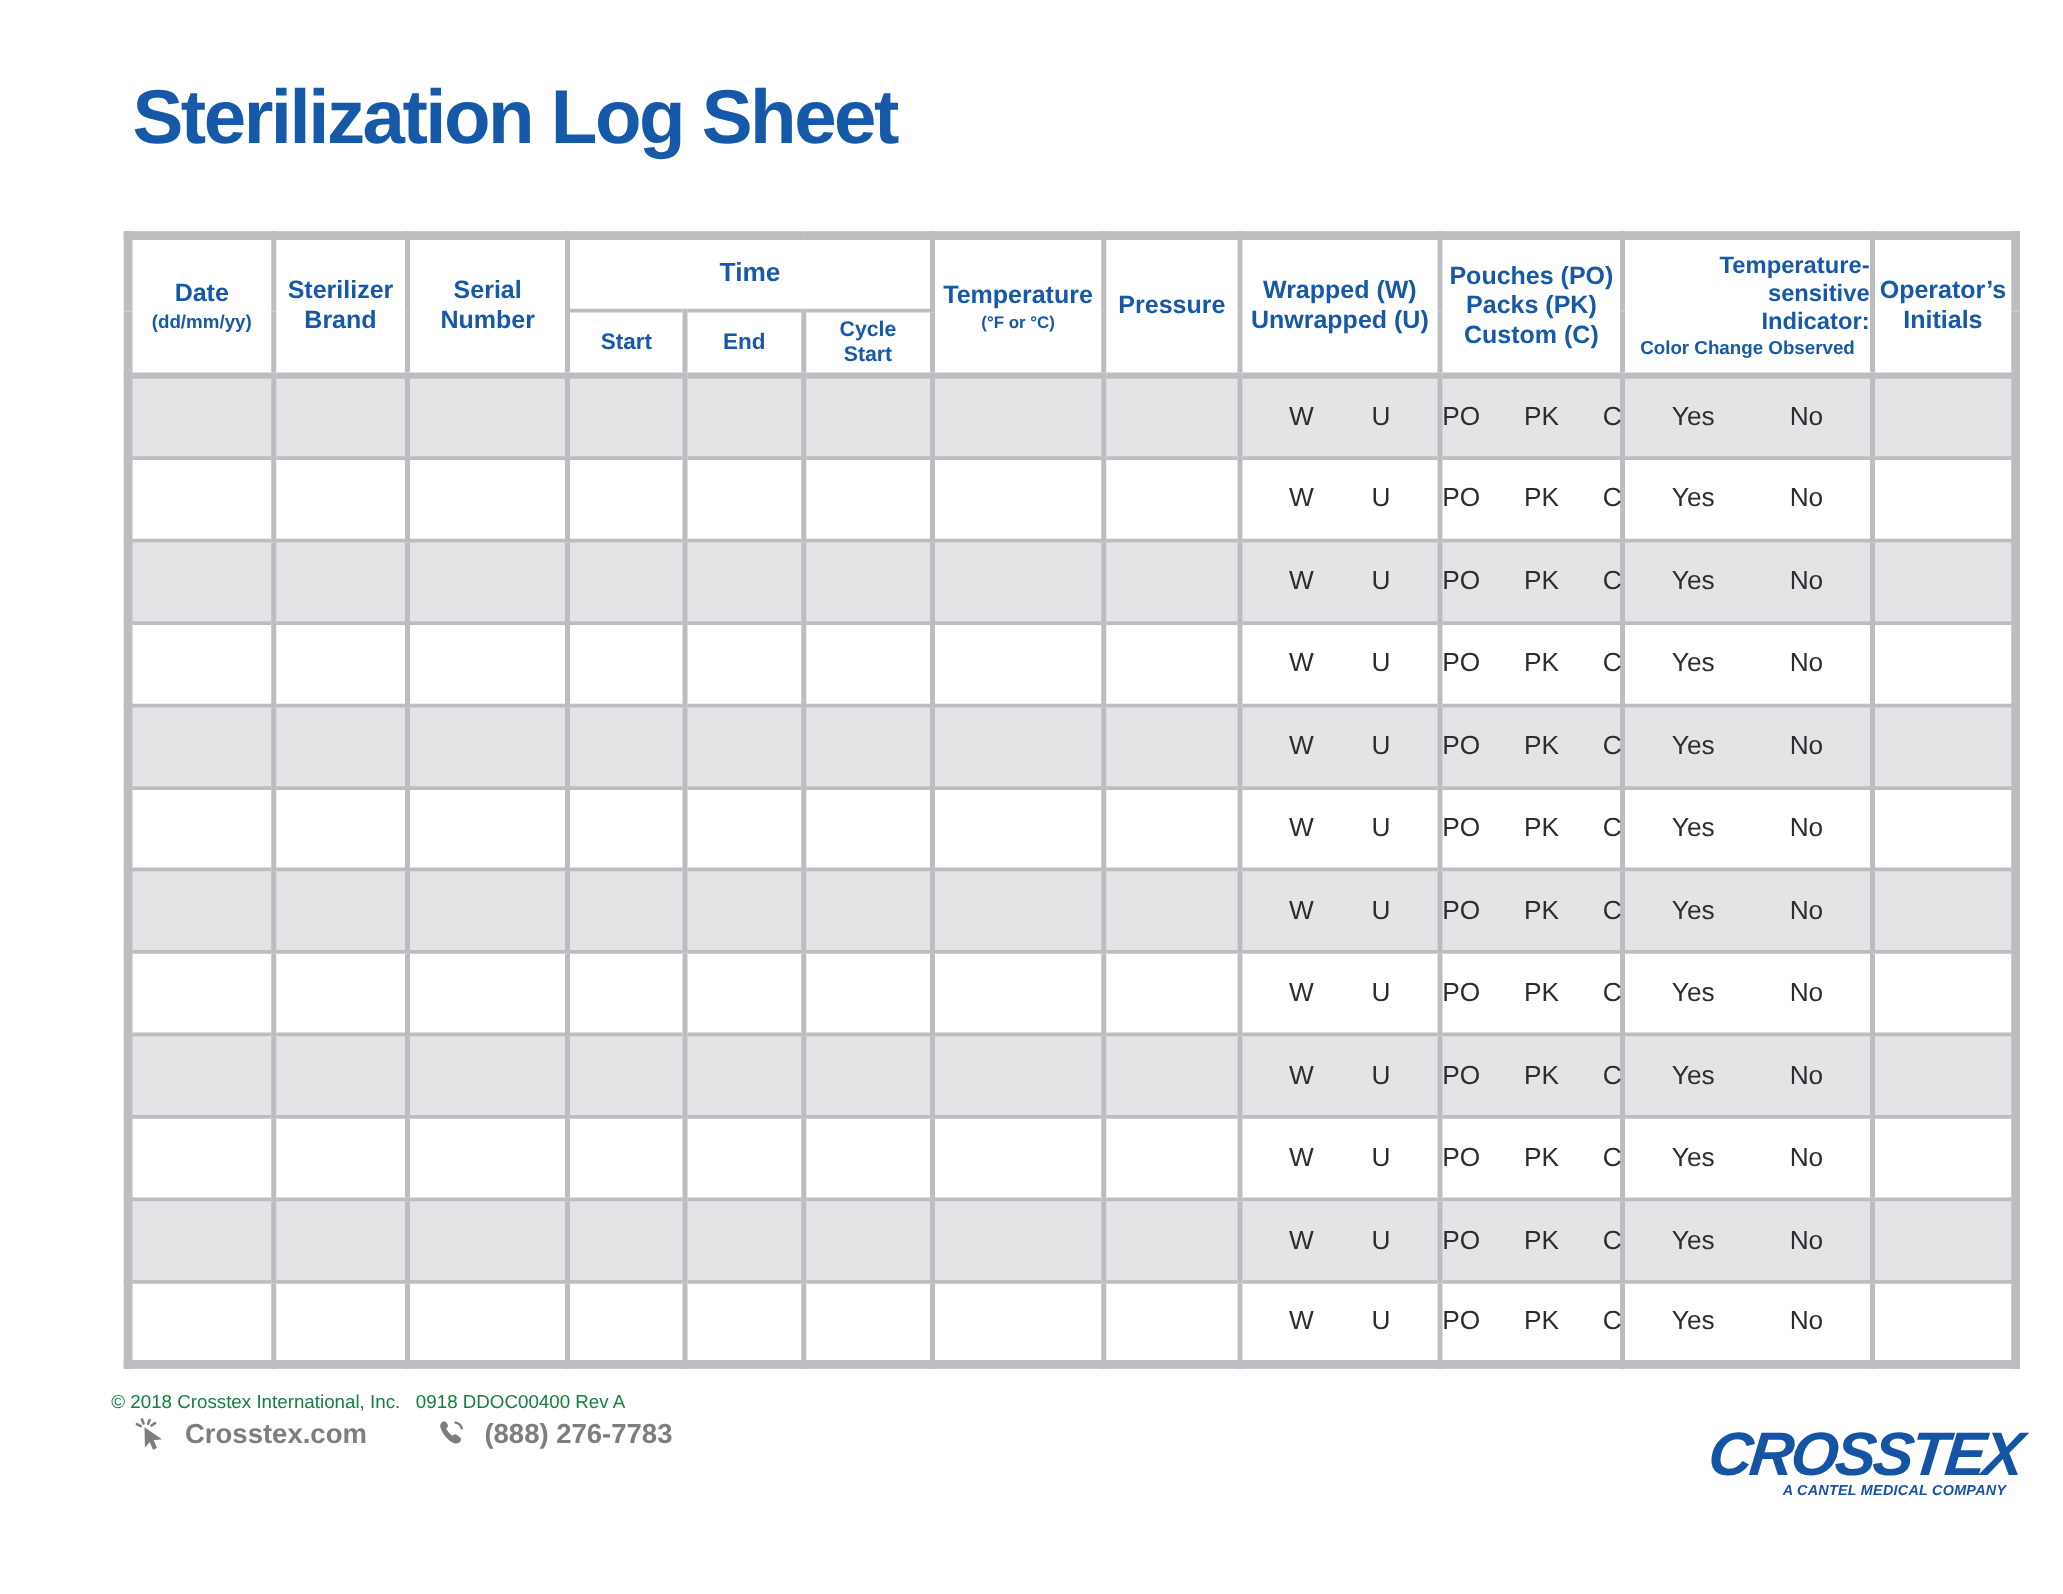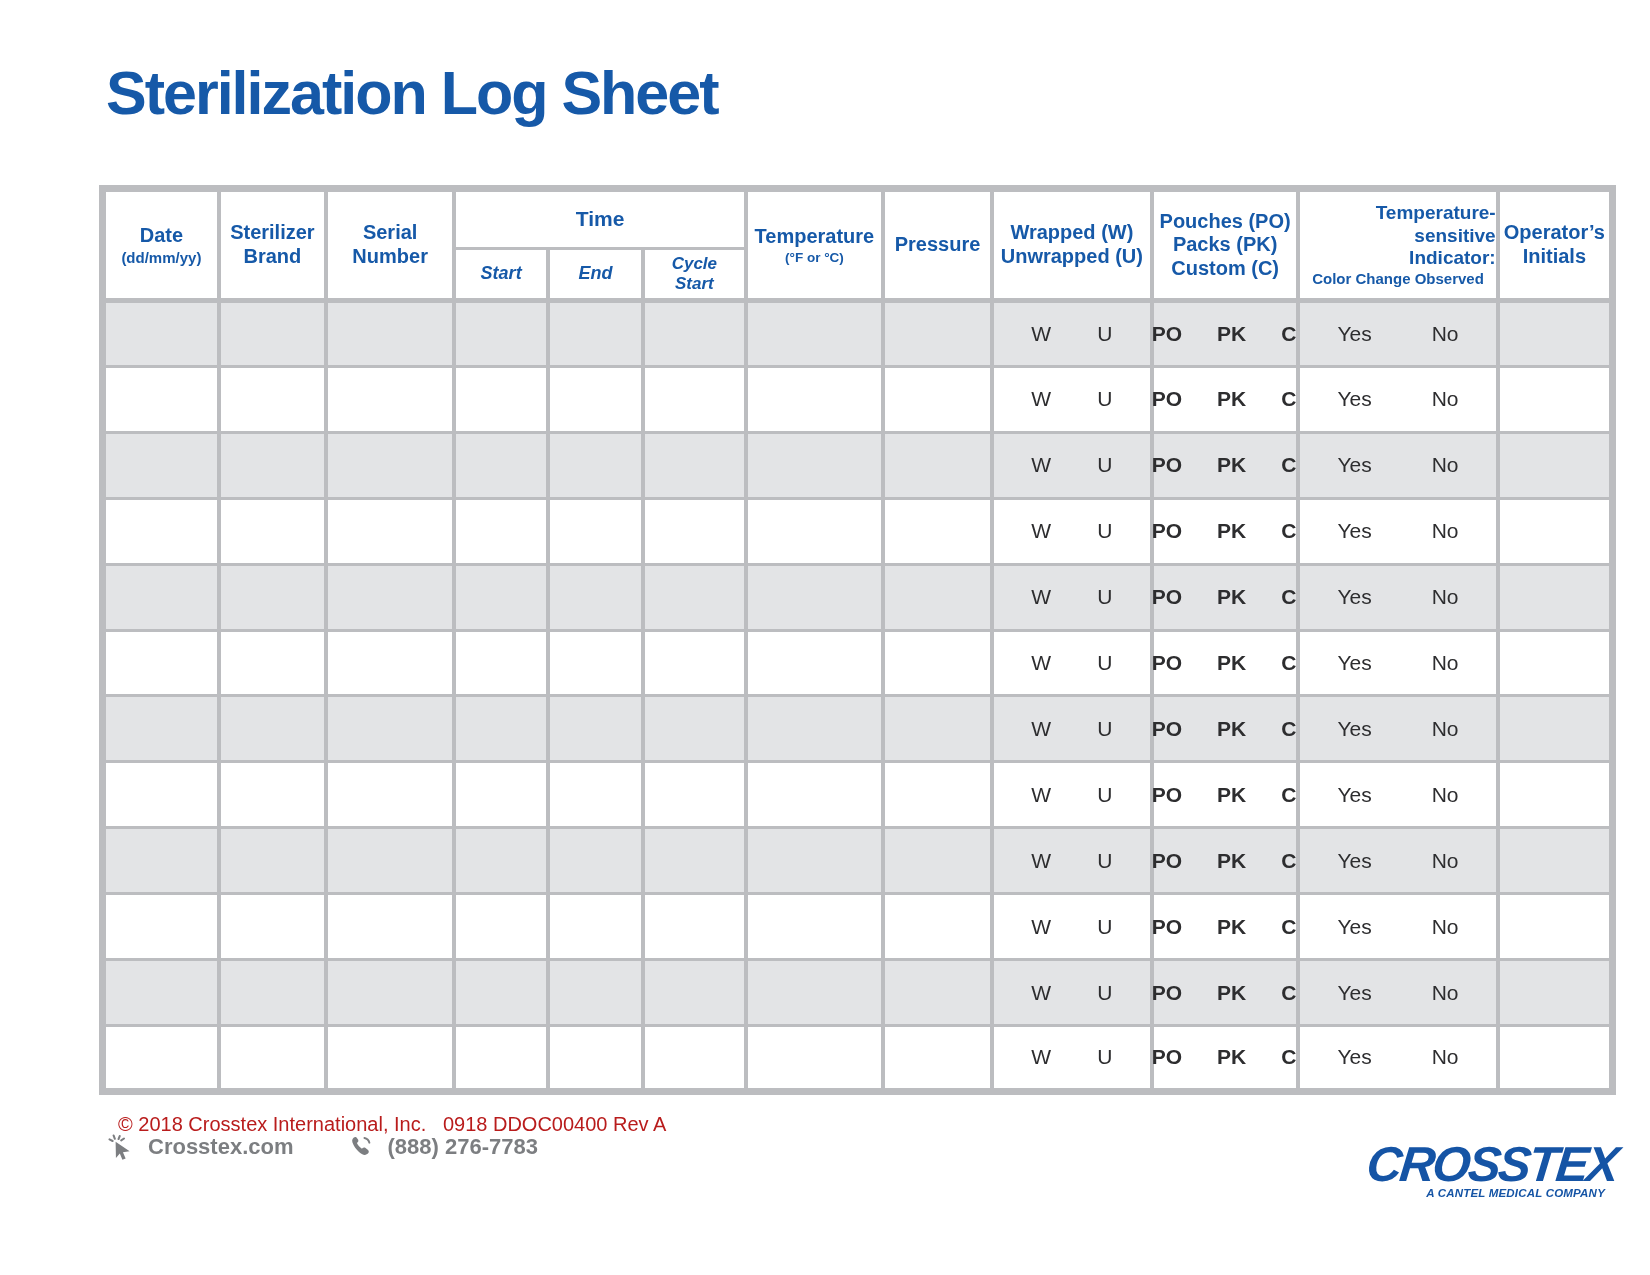--- a/index.html
+++ b/index.html
@@ -32,34 +32,34 @@
   .log-table thead tr.h-top{height:60px;}
   .log-table thead tr.h-sub-row{height:52px;}
   .log-table thead th{color:#1659A8;}
   .log-table thead tr.h-sub-row th,
   .log-table thead th[rowspan]{border-bottom-width:5px;}
   .h-main{font-size:20px;font-weight:700;line-height:1.18;white-space:pre-line;}
   .h-main.smaller{font-size:19px;text-align:right;}
   .h-sub{font-size:15px;font-weight:700;line-height:1.15;white-space:pre-line;margin-top:1px;}
   .h-sub.tiny{font-size:13.5px;}
   .h-time .h-main{font-size:21px;}
-  .h-sub-row .h-main{font-size:18px;font-style:italic;}
+  .h-sub-row .h-main{font-size:18px;}
   .log-table tbody tr{height:65px;}
   .log-table tbody tr:nth-child(odd) td{background:#E3E4E6;}
   .log-table tbody td{
     color:#2D2D2F;font-size:21px;font-weight:400;
   }
   .optwrap{display:flex;align-items:center;width:100%;}
   .opt-w .optwrap{justify-content:space-between;padding:0 24%;box-sizing:border-box;}
-  .opt-p .optwrap{justify-content:flex-end;gap:35px;font-weight:bold;}
+  .opt-p .optwrap{justify-content:space-between;gap:35px;}
   .opt-yn .optwrap{justify-content:space-between;padding:0 19%;box-sizing:border-box;}
   
   .copyright{
-    position:absolute;left:84px;top:1113px;
-    font-size:20px;color:#b91c1c;white-space:pre;
+    position:absolute;left:55px;top:1113px;
+    font-size:15px;color:#15803d;white-space:pre;
   }
   .contact-row{
     position:absolute;left:72px;top:1132px;
     display:flex;align-items:center;gap:12px;
     color:#7C7E81;font-weight:700;font-size:22px;
   }
   .contact-row .spacer{width:28px;}
   .icon-box{width:30px;height:30px;display:inline-flex;align-items:center;justify-content:center;}
   .logo{
     position:absolute;left:1333px;top:1140px;width:242px;

